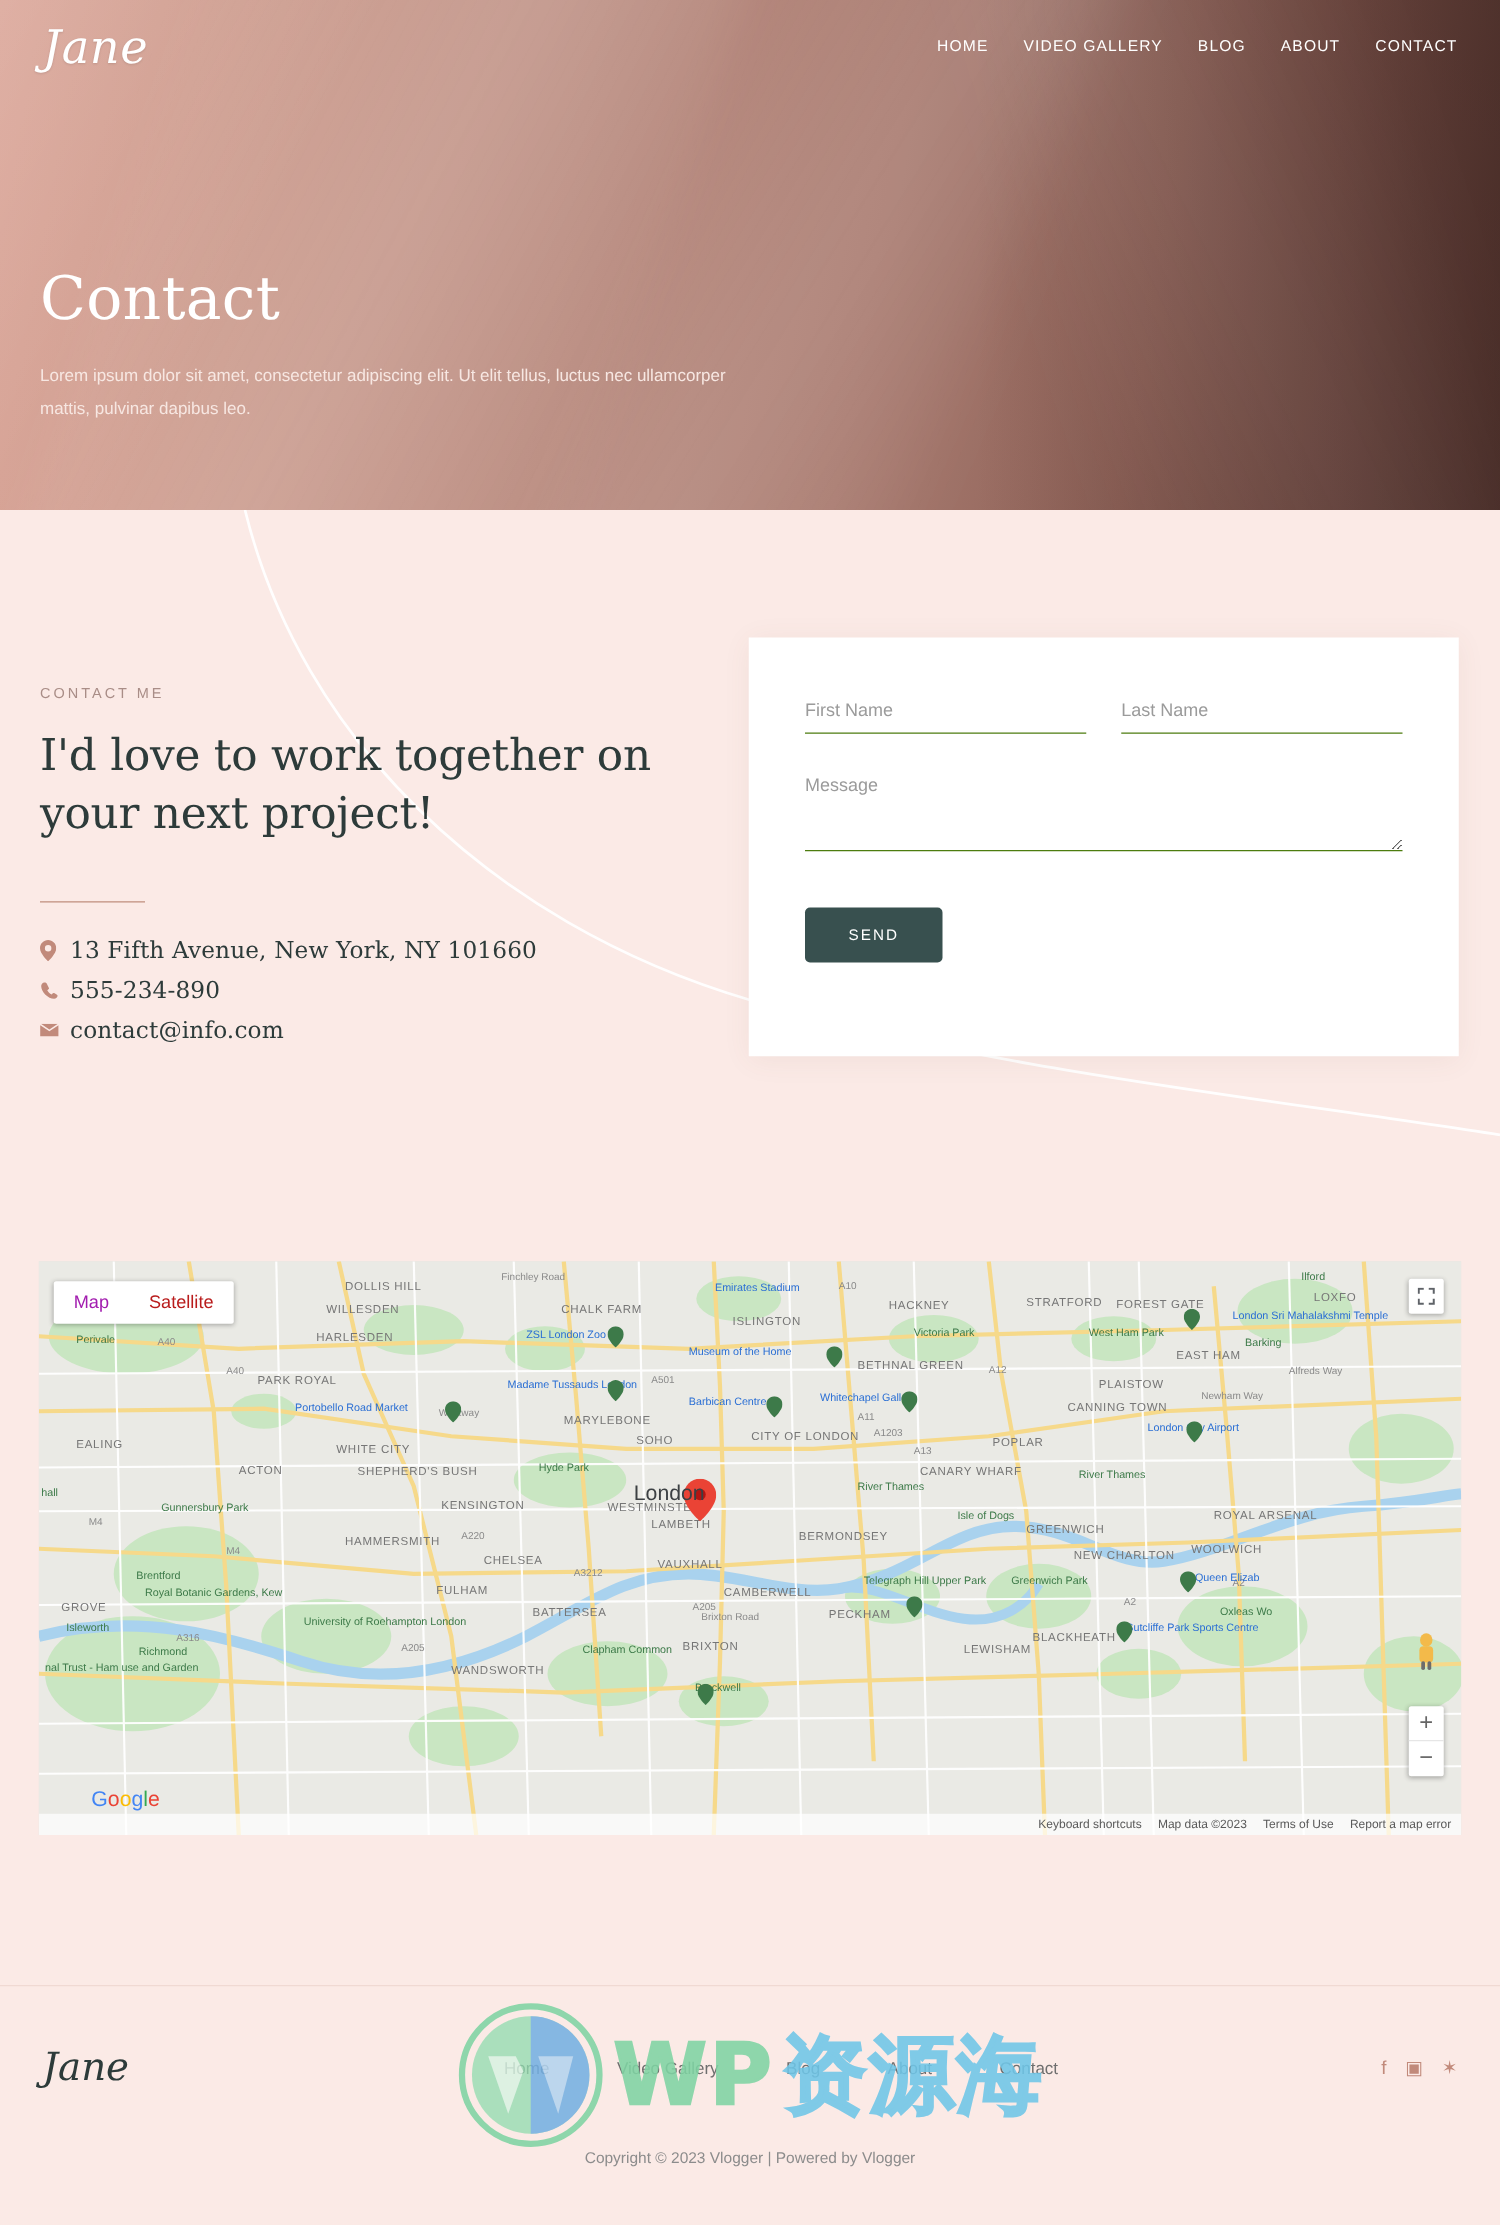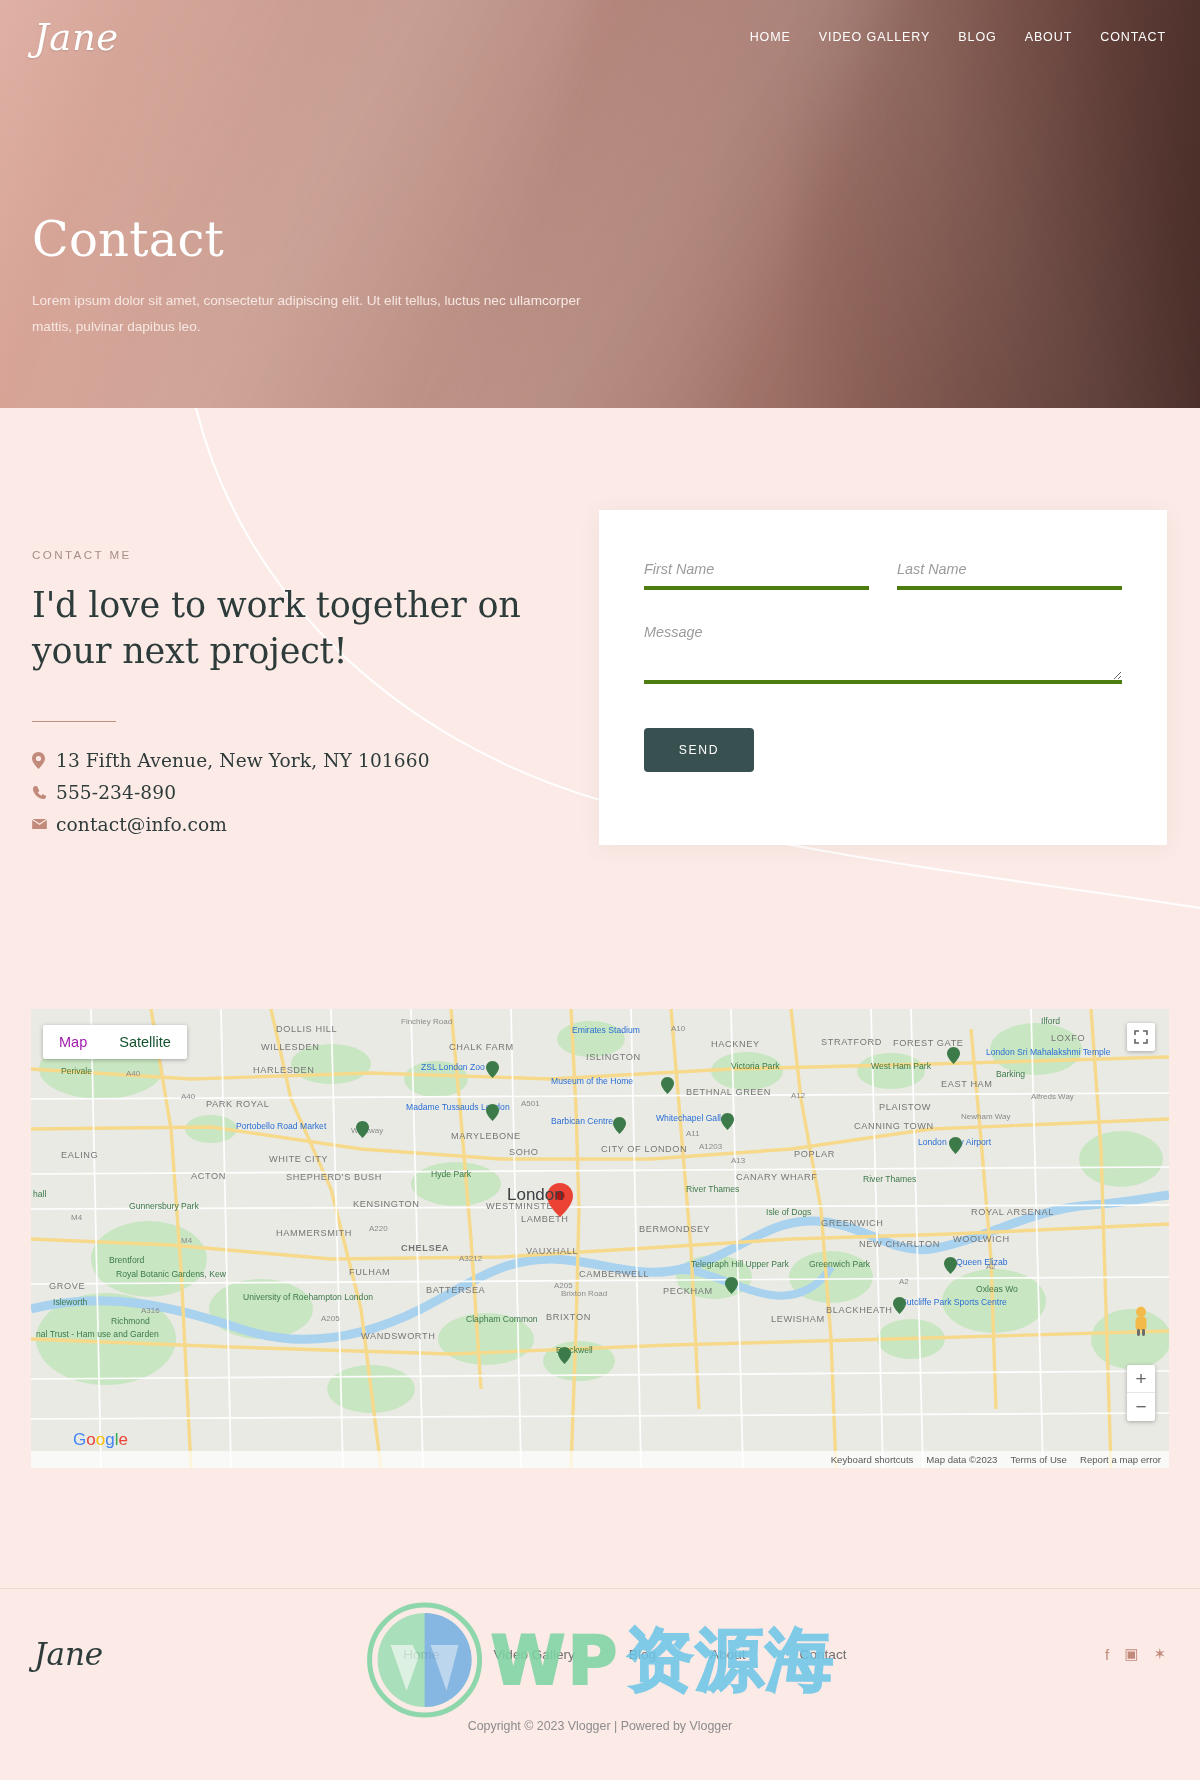--- a/index.html
+++ b/index.html
@@ -133,28 +133,27 @@
     background: #ffffff;
     box-shadow: 0 3px 22px rgba(120,80,70,0.07);
     z-index: 4;
     padding: 50px 45px 40px 45px;
   }
   .field-row { display: flex; gap: 28px; }
   .field { position: relative; flex: 1; margin-bottom: 32px; }
   .field input, .field textarea {
     width: 100%;
     border: none;
-    border-bottom: 4px solid #4d7c0f;
+    border-bottom: 1px solid #4d7c0f;
     background: transparent;
     font-family: "Liberation Sans", sans-serif;
     font-size: 14.4px;
     color: #8e8e8e;
     padding: 0 0 9px 0;
     outline: none;
-    font-style: italic;
   }
   .field textarea { resize: vertical; height: 62px; line-height: 1.4; }
   .field input::placeholder, .field textarea::placeholder { color: #9b9b9b; }
   .send-btn {
     margin-top: 8px;
     width: 110px; height: 44px;
     background: #38504f;
     color: #ffffff;
     border: none;
     border-radius: 4px;
@@ -174,21 +173,21 @@
   }
   .map-canvas { position: absolute; inset: 0; }
   .map-ctrl-type {
     position: absolute; left: 12px; top: 16px;
     display: flex; background: #ffffff; border-radius: 2px;
     box-shadow: 0 1px 4px rgba(0,0,0,0.3);
     overflow: hidden;
     z-index: 9;
   }
   .map-ctrl-type div {
-    padding: 9px 16px; font-size: 14.5px; color: #14532d; cursor: pointer;
+    padding: 9px 16px; font-size: 14.5px; color: #b91c1c; cursor: pointer;
     font-family: "Liberation Sans", sans-serif;
   }
   .map-ctrl-type div.active { color: #a21caf; font-weight: 500; }
   .map-fullscreen {
     position: absolute; right: 14px; top: 14px;
     width: 28px; height: 28px; background: #fff; border-radius: 2px;
     box-shadow: 0 1px 4px rgba(0,0,0,0.3);
     display: flex; align-items: center; justify-content: center;
     z-index: 9; cursor: pointer;
   }
@@ -524,21 +523,21 @@
         <div class="map-label ml-green" style="left: 735px; top: 198px;">Isle of Dogs</div>
         <div class="map-label ml-hood" style="left: 790px; top: 209px;">GREENWICH</div>
         <div class="map-label ml-hood" style="left: 940px; top: 198px;">ROYAL ARSENAL</div>
         <div class="map-label ml-road" style="left: 40px; top: 204px;">M4</div>
         <div class="map-label ml-hood" style="left: 245px; top: 219px;">HAMMERSMITH</div>
         <div class="map-label ml-road" style="left: 338px; top: 215px;">A220</div>
         <div class="map-label ml-hood" style="left: 608px; top: 215px;">BERMONDSEY</div>
         <div class="map-label ml-hood" style="left: 828px; top: 230px;">NEW CHARLTON</div>
         <div class="map-label ml-hood" style="left: 922px; top: 225px;">WOOLWICH</div>
         <div class="map-label ml-road" style="left: 150px; top: 227px;">M4</div>
-        <div class="map-label ml-hood" style="left: 370px; top: 234px; font-weight: bold;">CHELSEA</div>
+        <div class="map-label ml-hood" style="left: 356px; top: 234px;">CHELSEA</div>
         <div class="map-label ml-hood" style="left: 495px; top: 237px;">VAUXHALL</div>
         <div class="map-label ml-green" style="left: 78px; top: 246px;">Brentford</div>
         <div class="map-label ml-road" style="left: 428px; top: 245px;">A3212</div>
         <div class="map-label ml-road" style="left: 955px; top: 253px;">A2</div>
         <div class="map-label ml-green" style="left: 85px; top: 260px;">Royal Botanic Gardens, Kew</div>
         <div class="map-label ml-hood" style="left: 318px; top: 258px;">FULHAM</div>
         <div class="map-label ml-green" style="left: 660px; top: 250px;">Telegraph Hill Upper Park</div>
         <div class="map-label ml-green" style="left: 778px; top: 250px;">Greenwich Park</div>
         <div class="map-label ml-poi" style="left: 925px; top: 248px;">Queen Elizab</div>
         <div class="map-label ml-hood" style="left: 18px; top: 272px;">GROVE</div>

